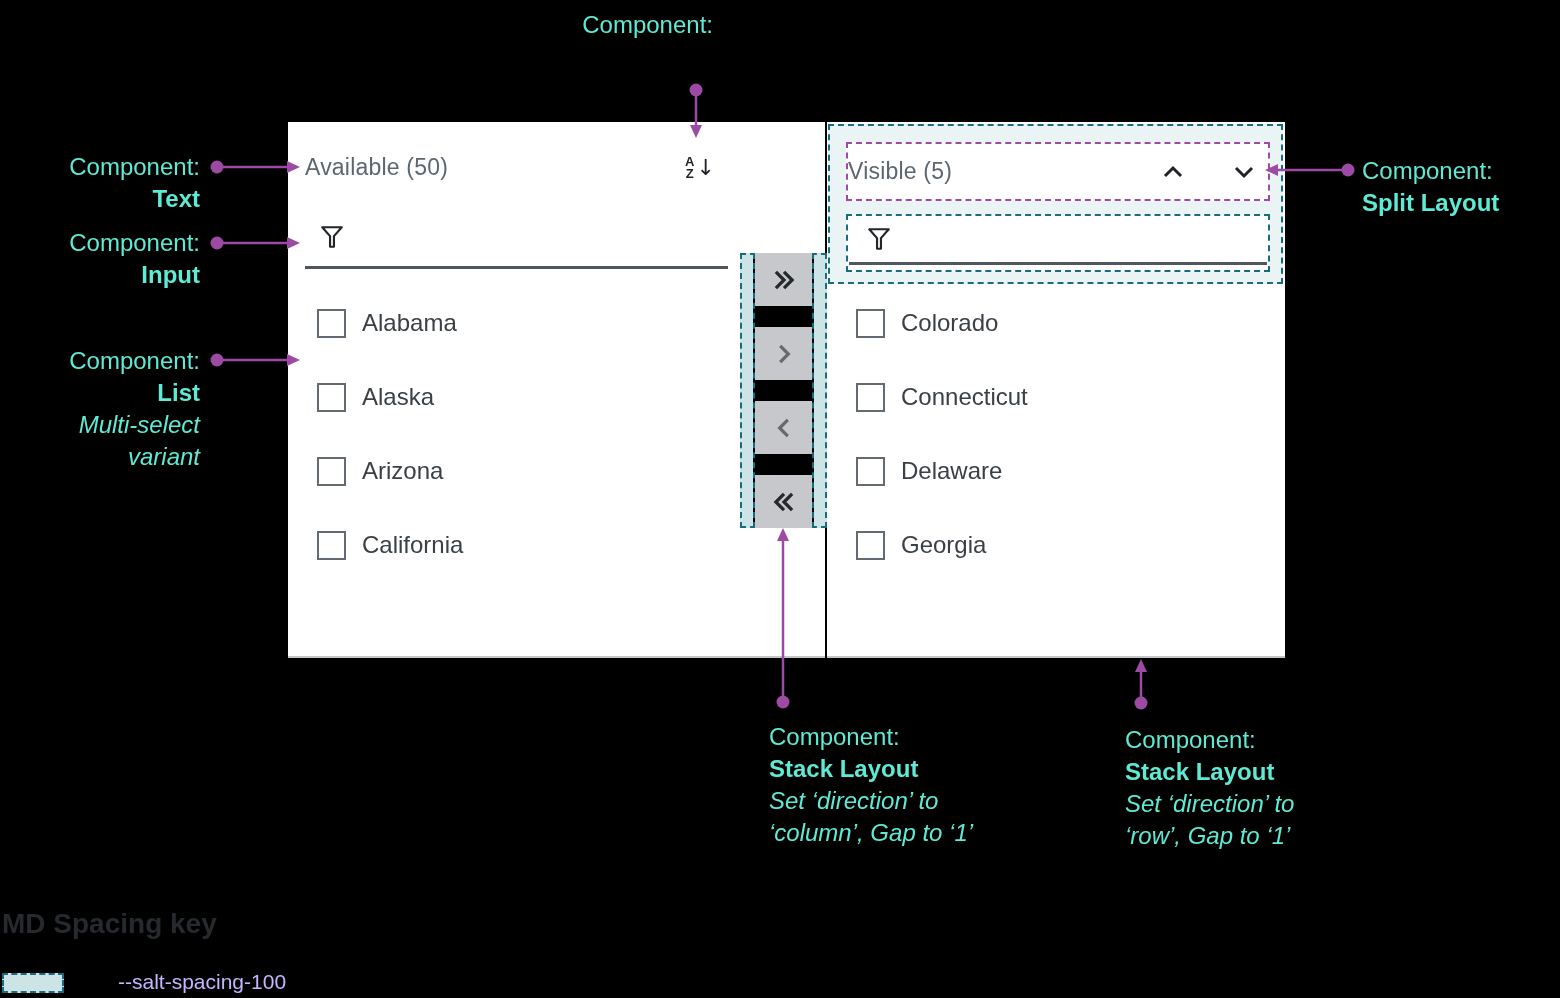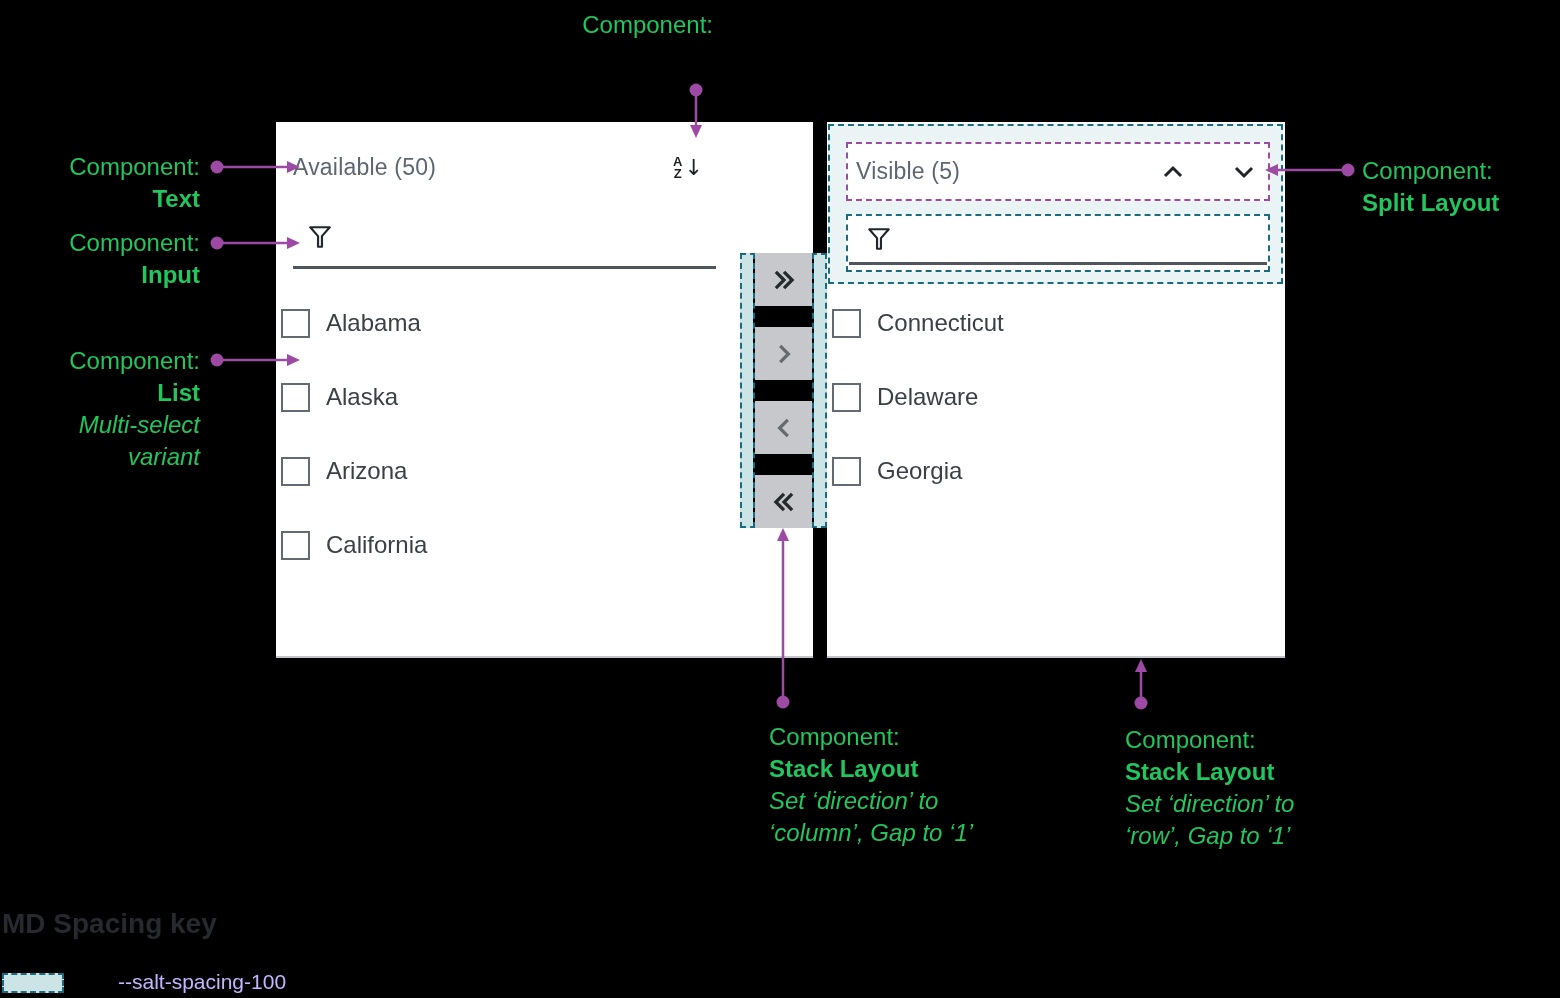--- a/index.html
+++ b/index.html
@@ -8,73 +8,73 @@
 
   
   .panel{position:absolute;top:122px;width:458px;height:534px;background:#fff;
          border-bottom:2px solid #c2c6c9;box-sizing:content-box;}
   .panel-title{position:absolute;left:17px;top:32px;font-size:23px;color:#5d6670;
                letter-spacing:.2px;}
   .filter{position:absolute;left:17px;width:423px;top:94px;height:50px;
           border-bottom:3px solid #50565c;}
   .filter .funnel{position:absolute;left:14px;top:8px;}
   .statelist{position:absolute;left:0;top:164px;right:0;}
-  .row{height:74px;display:flex;align-items:center;padding-left:5px;}
+  .row{height:74px;display:flex;align-items:center;padding-left:29px;}
   .cb{width:25px;height:25px;border:2px solid #646a72;background:#fff;flex:0 0 auto;}
   .row-label{margin-left:16px;font-size:24px;color:#3a4046;}
 
   
   .sort-btn{position:absolute;left:390px;top:26px;width:44px;height:40px;display:flex;
             align-items:center;justify-content:center;background:transparent;border:0;padding:0;}
   .azcol{display:flex;flex-direction:column;line-height:12px;font-size:13px;font-weight:700;
          color:#1d2024;}
   .dn-glyph{font-family:"DejaVu Sans",sans-serif;font-size:22px;color:#1d2024;margin-left:2px;
             line-height:22px;}
 
   
   .overlay-outer{position:absolute;left:1px;top:2px;width:451px;height:156px;
                  background:#ebf4f4;border:2px dashed #1a6b7d;}
   .hl-header{position:absolute;left:16px;top:16px;width:420px;height:55px;background:#fff;
              border:2px dashed #9c4aa4;}
   .hl-input{position:absolute;left:16px;top:88px;width:420px;height:54px;background:#fff;
             border:2px dashed #1a6b7d;}
-  .hl-header .panel-title{left:8px;top:14px;}
+  .hl-header .panel-title{left:0;top:14px;}
   .chev-btn{position:absolute;top:8px;width:44px;height:40px;display:flex;align-items:center;
             justify-content:center;background:transparent;border:0;padding:0;}
   .hl-input .funnel{position:absolute;left:18px;top:10px;}
   .input-line{position:absolute;left:1px;right:1px;bottom:5px;height:3px;background:#50565c;}
 
   
   .stack-wrap{position:absolute;left:740px;top:253px;width:87px;height:275px;
               background:#cde4e6;border:2px dashed #1a6b7d;box-sizing:border-box;}
   .stack-col{position:absolute;left:11px;top:-2px;width:61px;height:275px;background:#000;
              border-left:2px dashed #1a6b7d;border-right:2px dashed #1a6b7d;box-sizing:border-box;
              display:flex;flex-direction:column;justify-content:space-between;}
   .tbtn{width:100%;height:53px;background:#c6c8cb;border:0;padding:0;display:flex;
         align-items:center;justify-content:center;}
 
   
-  .ann{position:absolute;font-size:24px;line-height:32px;color:#22c55e;}
+  .ann{position:absolute;font-size:24px;line-height:32px;color:#5eead4;}
   .ra{text-align:right;}
   .b{font-weight:700;}
   .i{font-style:italic;}
   .arrow{position:absolute;}
 
   
   .key-title{position:absolute;left:2px;top:908px;font-size:28px;font-weight:700;color:#26292d;}
   .key-swatch{position:absolute;left:2px;top:973px;width:58px;height:16px;background:#cde4e6;
               border:2px dashed #1a6b7d;}
   .key-token{position:absolute;left:86px;top:970px;font-size:21px;color:#c4b5fd;margin-left:32px;}
 
   svg{display:block;}
 </style>
 </head>
 <body>
 
-<div class="panel" style="left:276px;width:537px;">
+<div class="panel" style="left:288px;width:537px;">
   <div class="panel-title">Available (50)</div>
 
   <button class="sort-btn">
     <span class="azcol">
       <span>A</span>
       <span>Z</span>
     </span>
     <span class="dn-glyph">↓</span>
   </button>
 
@@ -166,20 +166,24 @@
           <path d="M3 3h18l-7.2 8.2V21h-3.6v-9.8Z"></path>
         </svg>
       </span>
       <span class="input-line"></span>
     </div>
   </div>
 
   <div class="statelist">
       <div class="row">
       <span class="cb"></span>
+      <span class="row-label">Colorado</span>
+    </div>
+      <div class="row">
+      <span class="cb"></span>
       <span class="row-label">Connecticut</span>
     </div>
       <div class="row">
       <span class="cb"></span>
       <span class="row-label">Delaware</span>
     </div>
       <div class="row">
       <span class="cb"></span>
       <span class="row-label">Georgia</span>
     </div>

